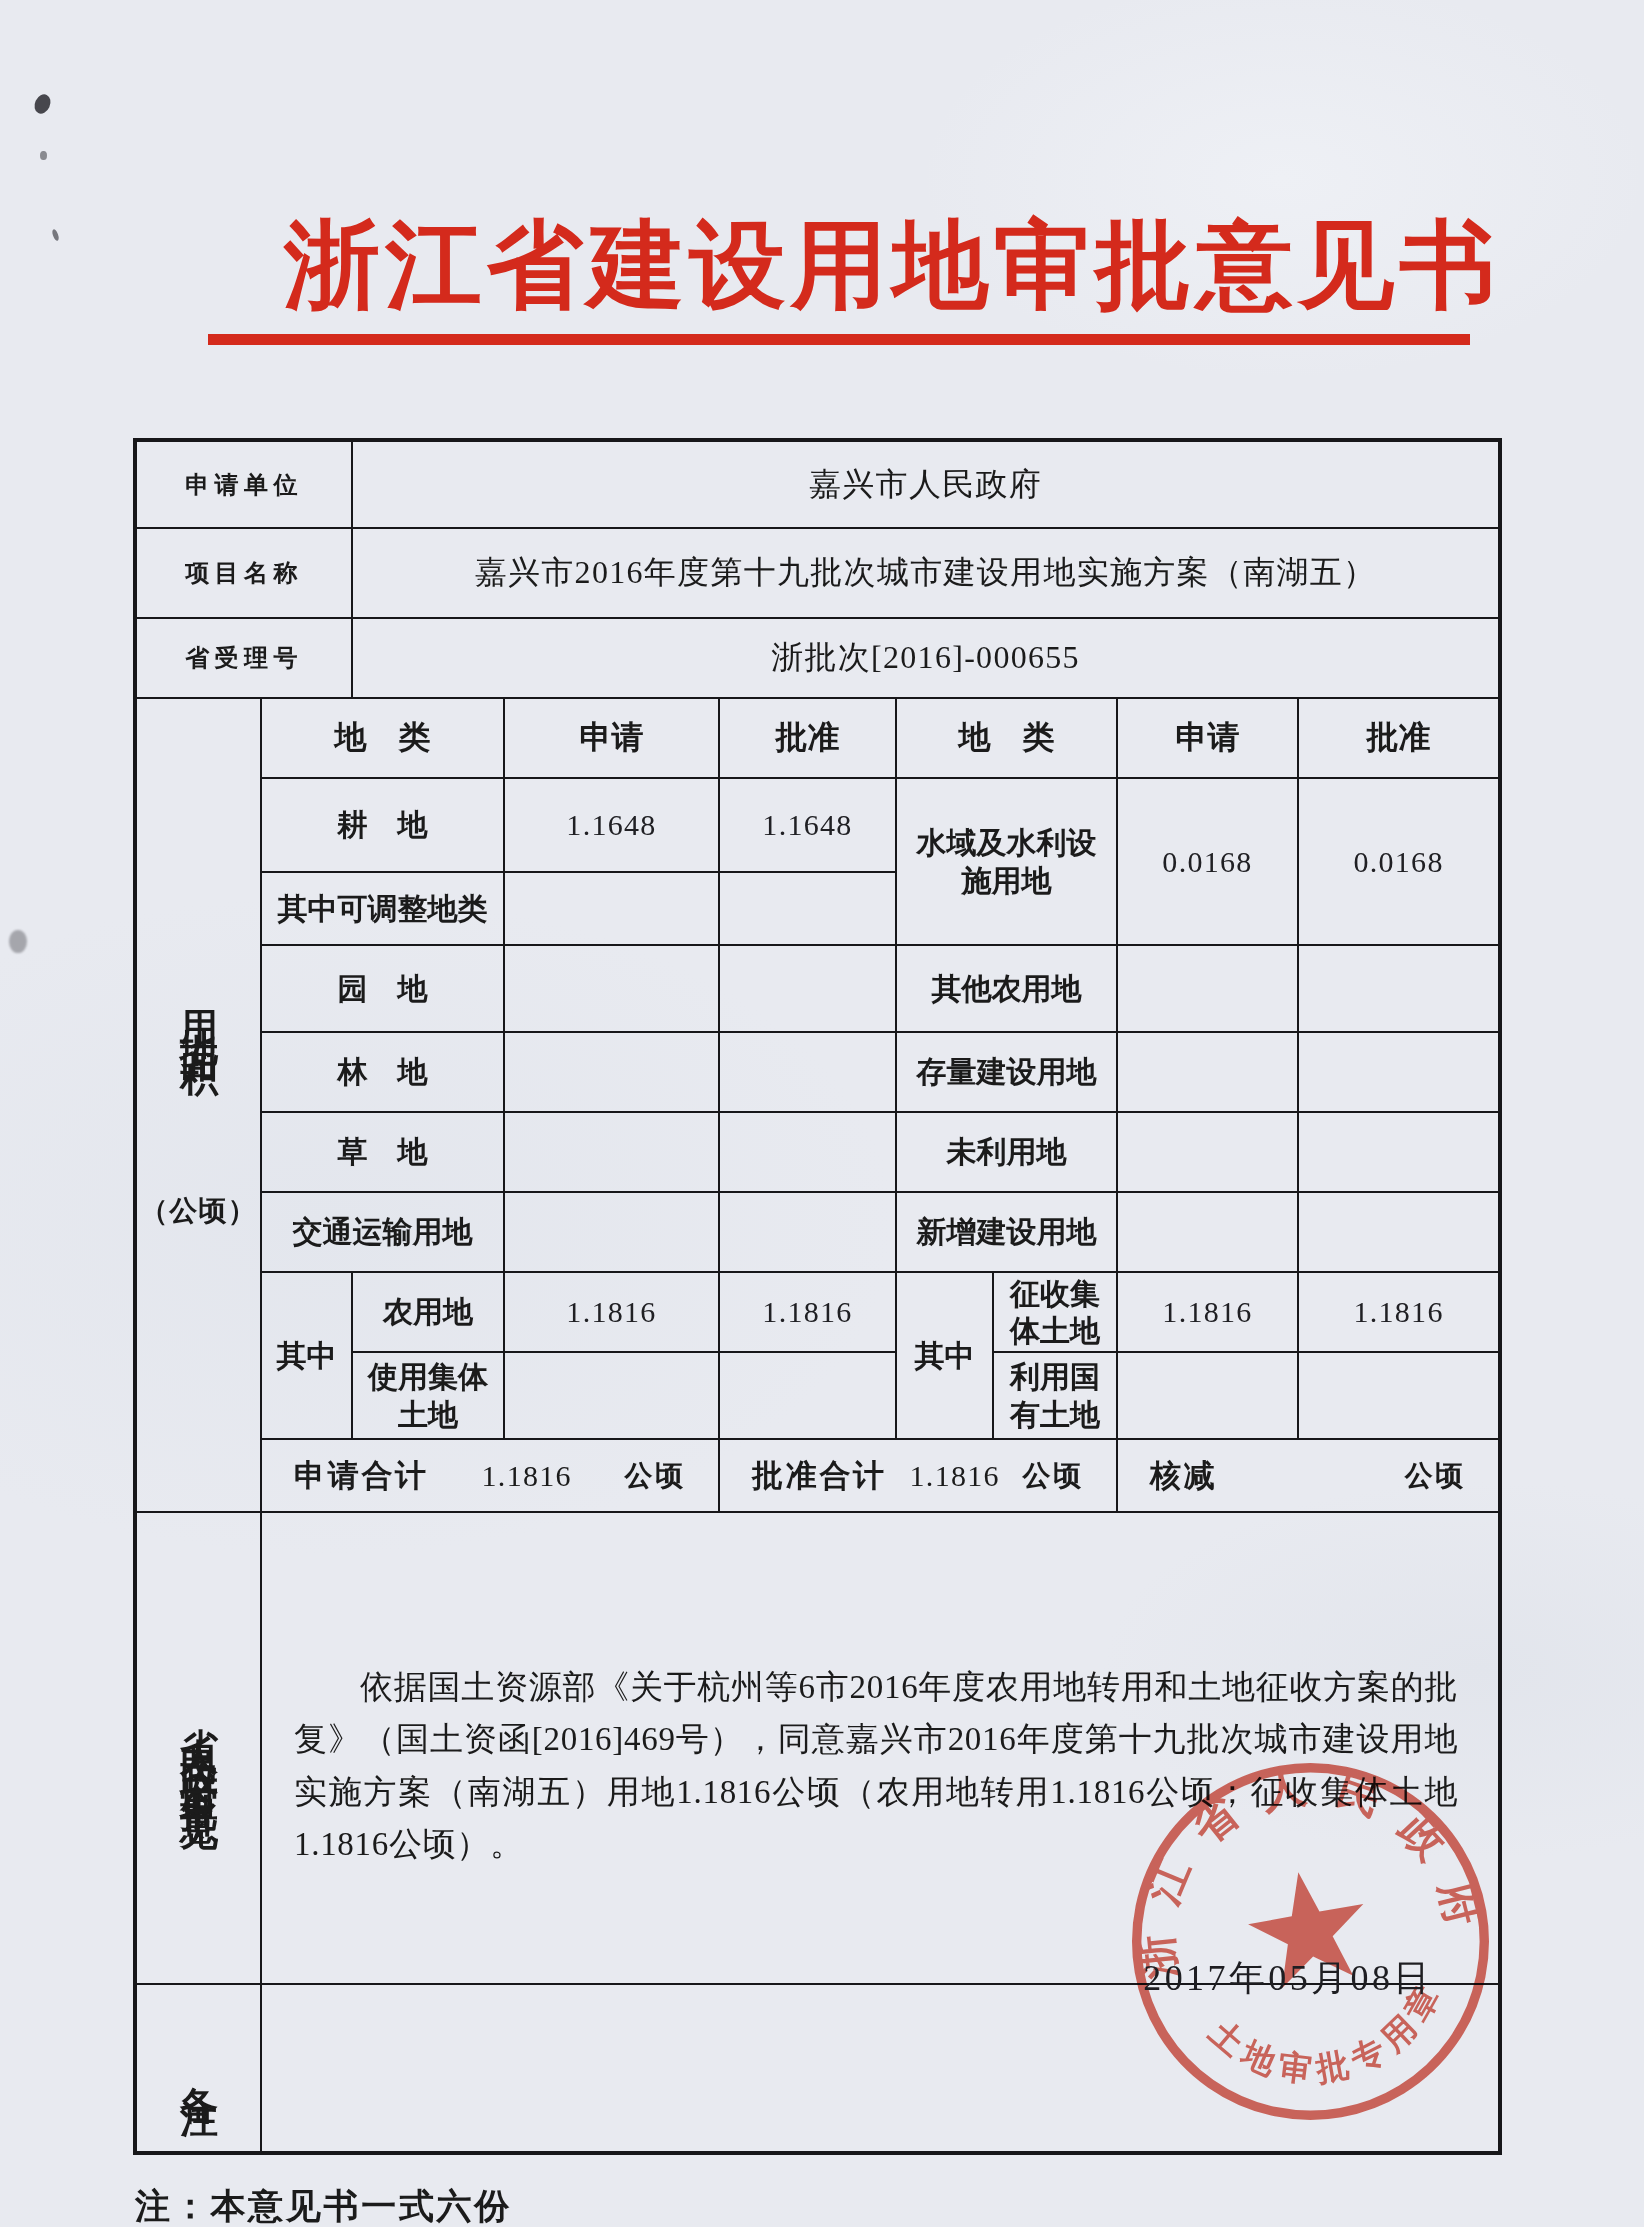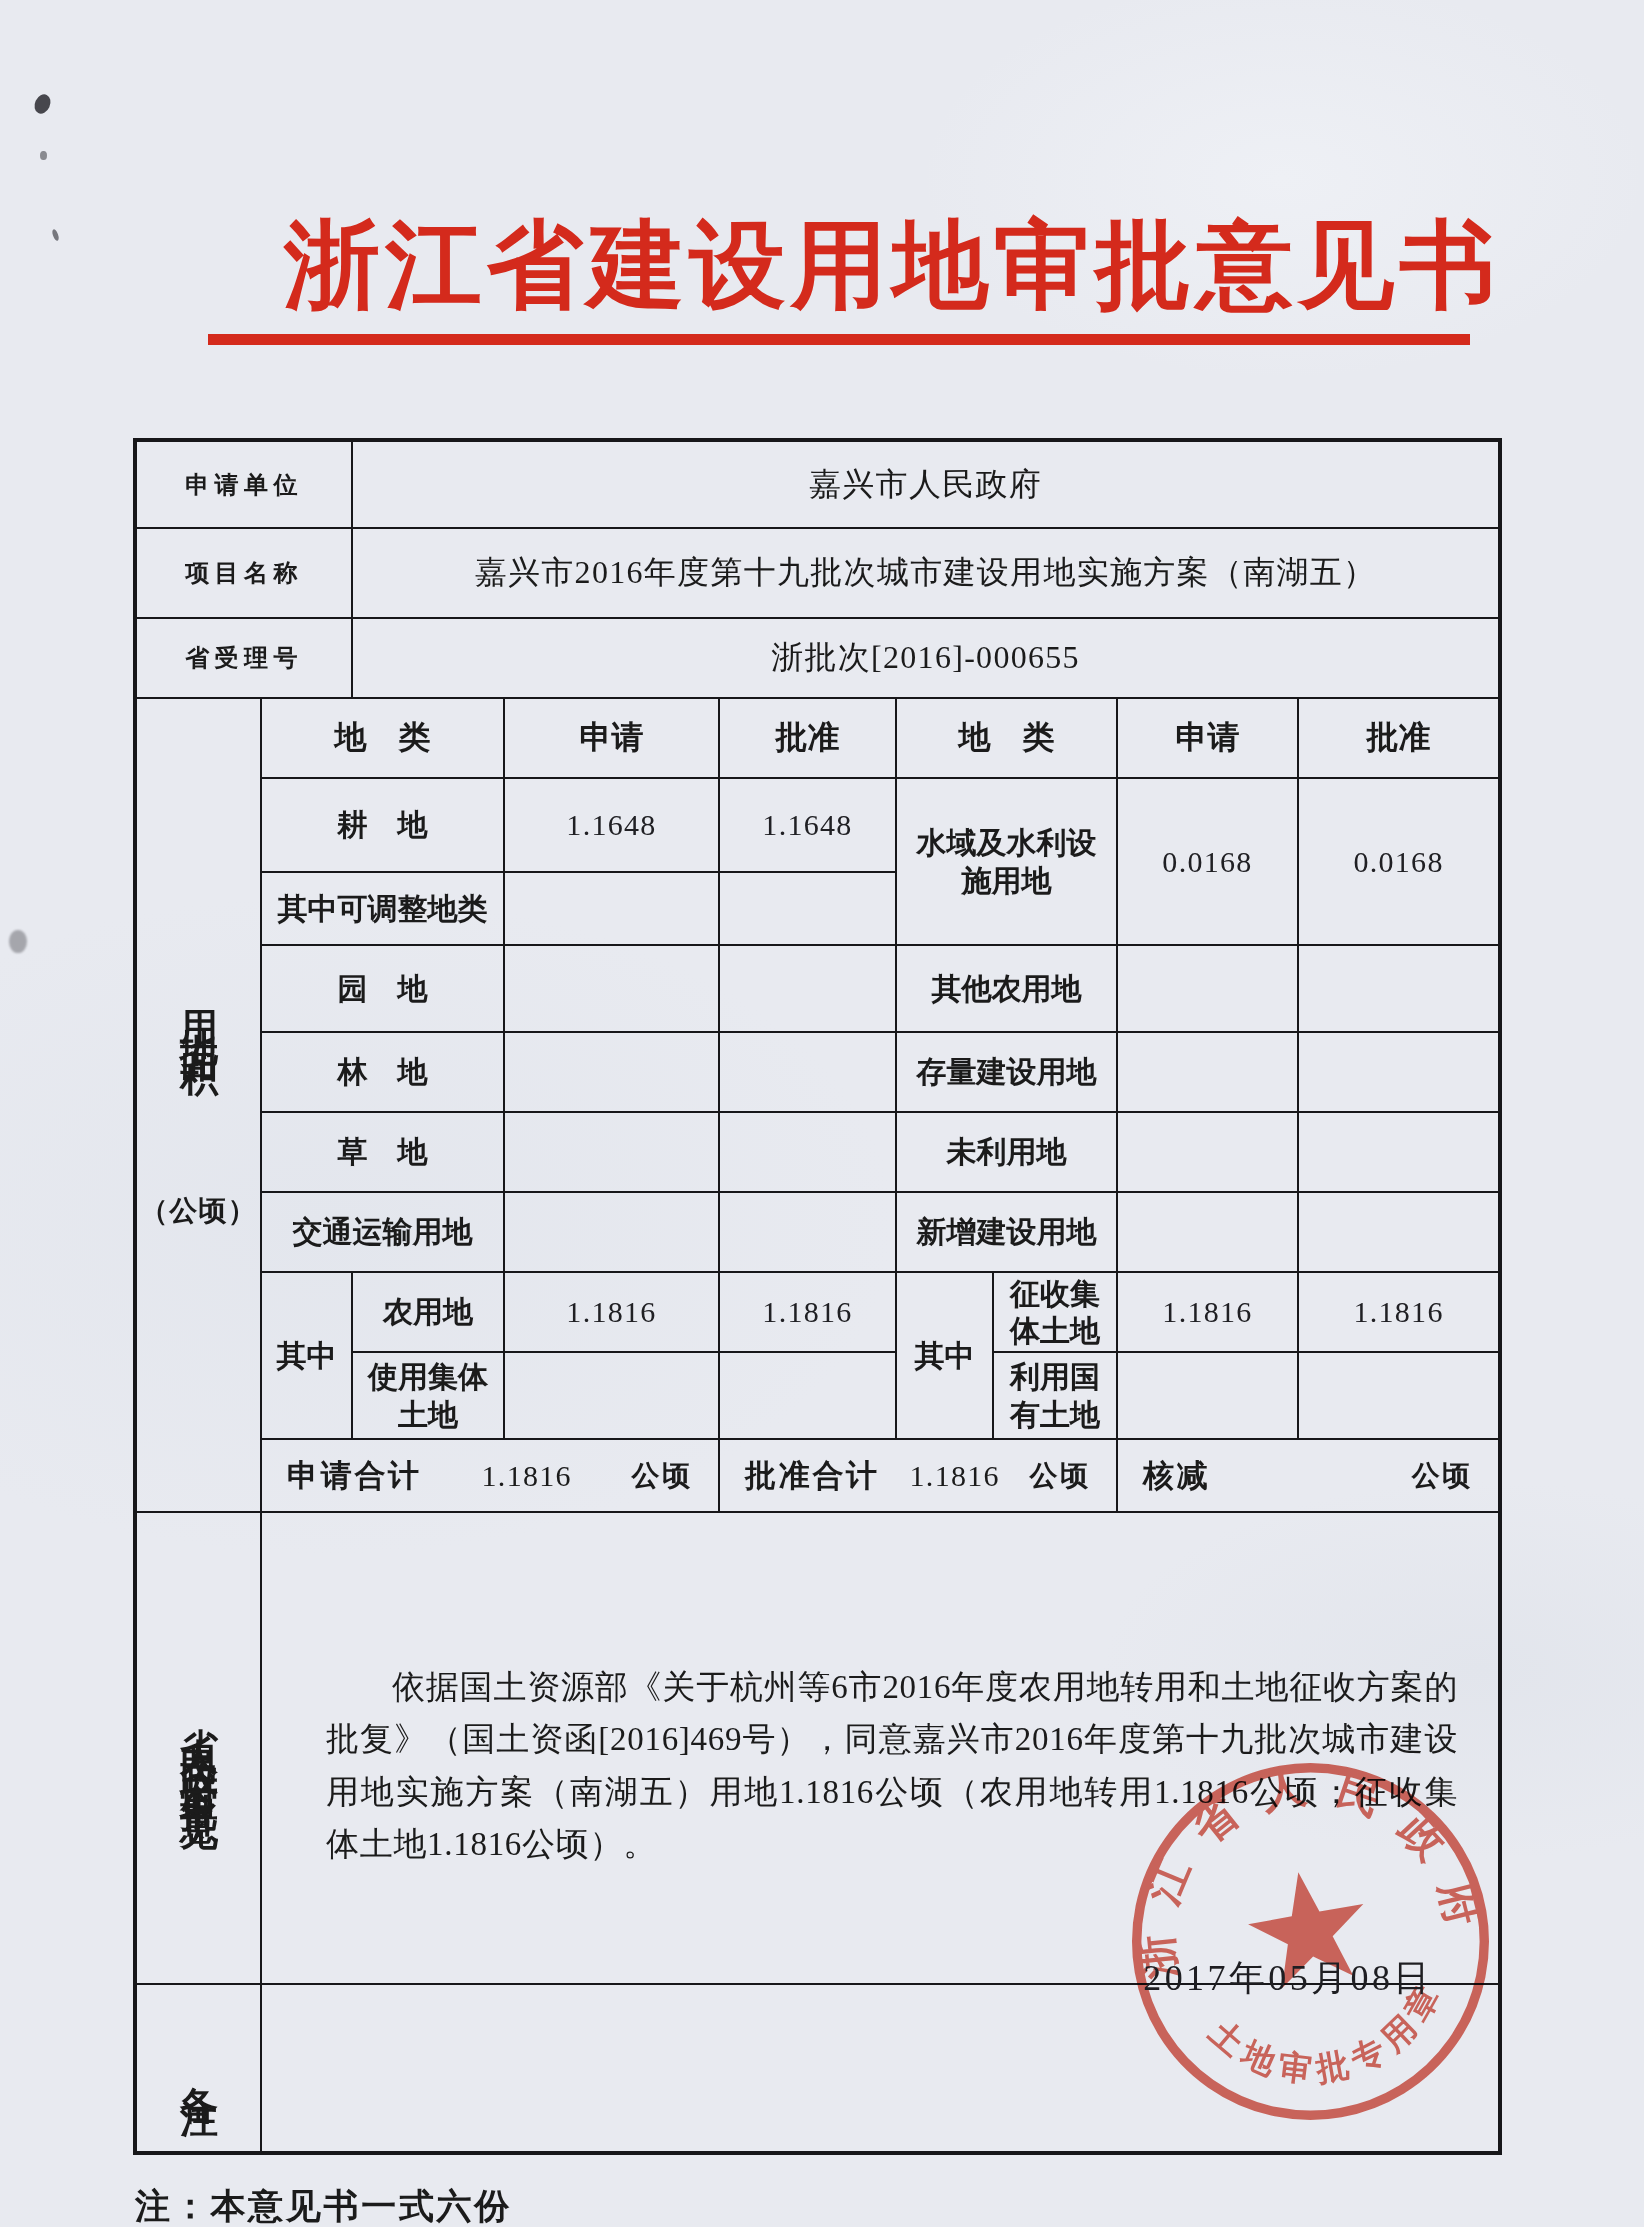--- a/index.html
+++ b/index.html
@@ -59,28 +59,28 @@
   .v-label{
     writing-mode:vertical-rl;text-orientation:upright;
     font-size:38px;font-weight:bold;letter-spacing:17.5px;
     display:inline-block;
   }
   .area-cell{vertical-align:middle;}
   .area-inner{display:flex;flex-direction:column;align-items:center;justify-content:center;gap:142px;}
   .unit-note{font-size:28px;font-weight:bold;letter-spacing:1.3px;}
   .tot{
     display:flex;align-items:center;justify-content:space-between;
-    padding:0 25px;
+    padding:0 32px;
   }
   .tot .t-label{font-size:31px;font-weight:bold;letter-spacing:2.7px;}
   .tot .t-num{font-size:30px;letter-spacing:1.3px;}
   .tot .t-unit{font-size:28px;font-weight:bold;letter-spacing:2.7px;text-align:center;}
   .opinion-cell{vertical-align:top;text-align:left;}
   .opinion-text{
-    padding:35px 40px 0 64px;
+    padding:35px 40px 0 32px;
     font-size:33px;line-height:1.58;letter-spacing:0.7px;
     text-indent:2em;text-align:justify;
   }
   .v-label.small{letter-spacing:10.8px;}
   .seal-caption{
     position:absolute;left:1099px;top:1903px;width:378px;
     text-align:center;font-size:35px;letter-spacing:1.3px;color:#1e1e22;z-index:6;
   }
   .seal-date{
     position:absolute;left:1099px;top:1954px;width:378px;

